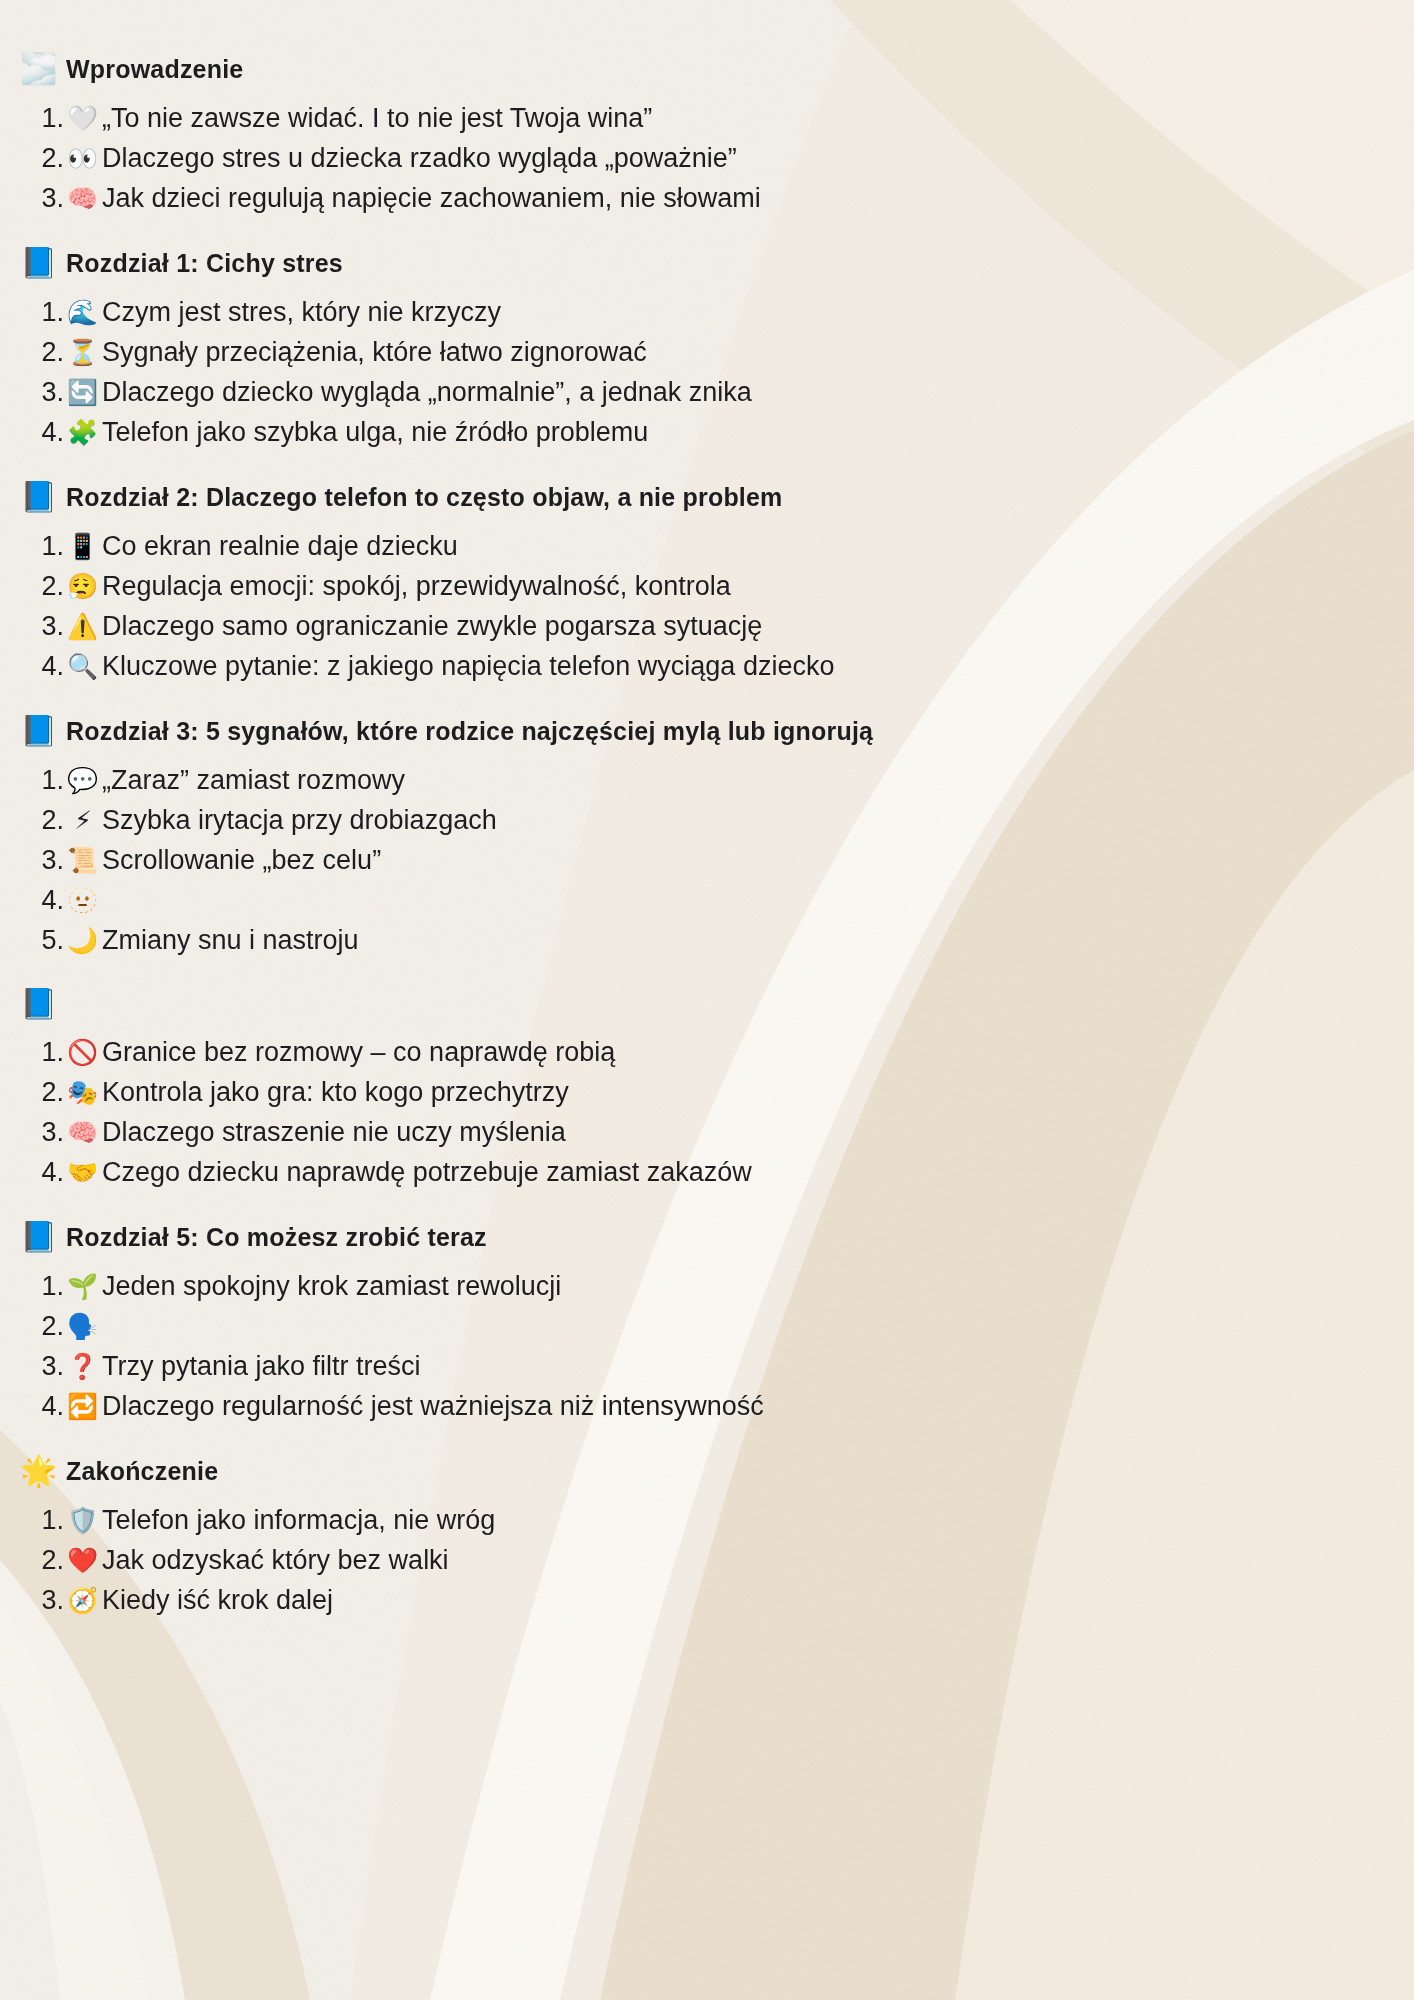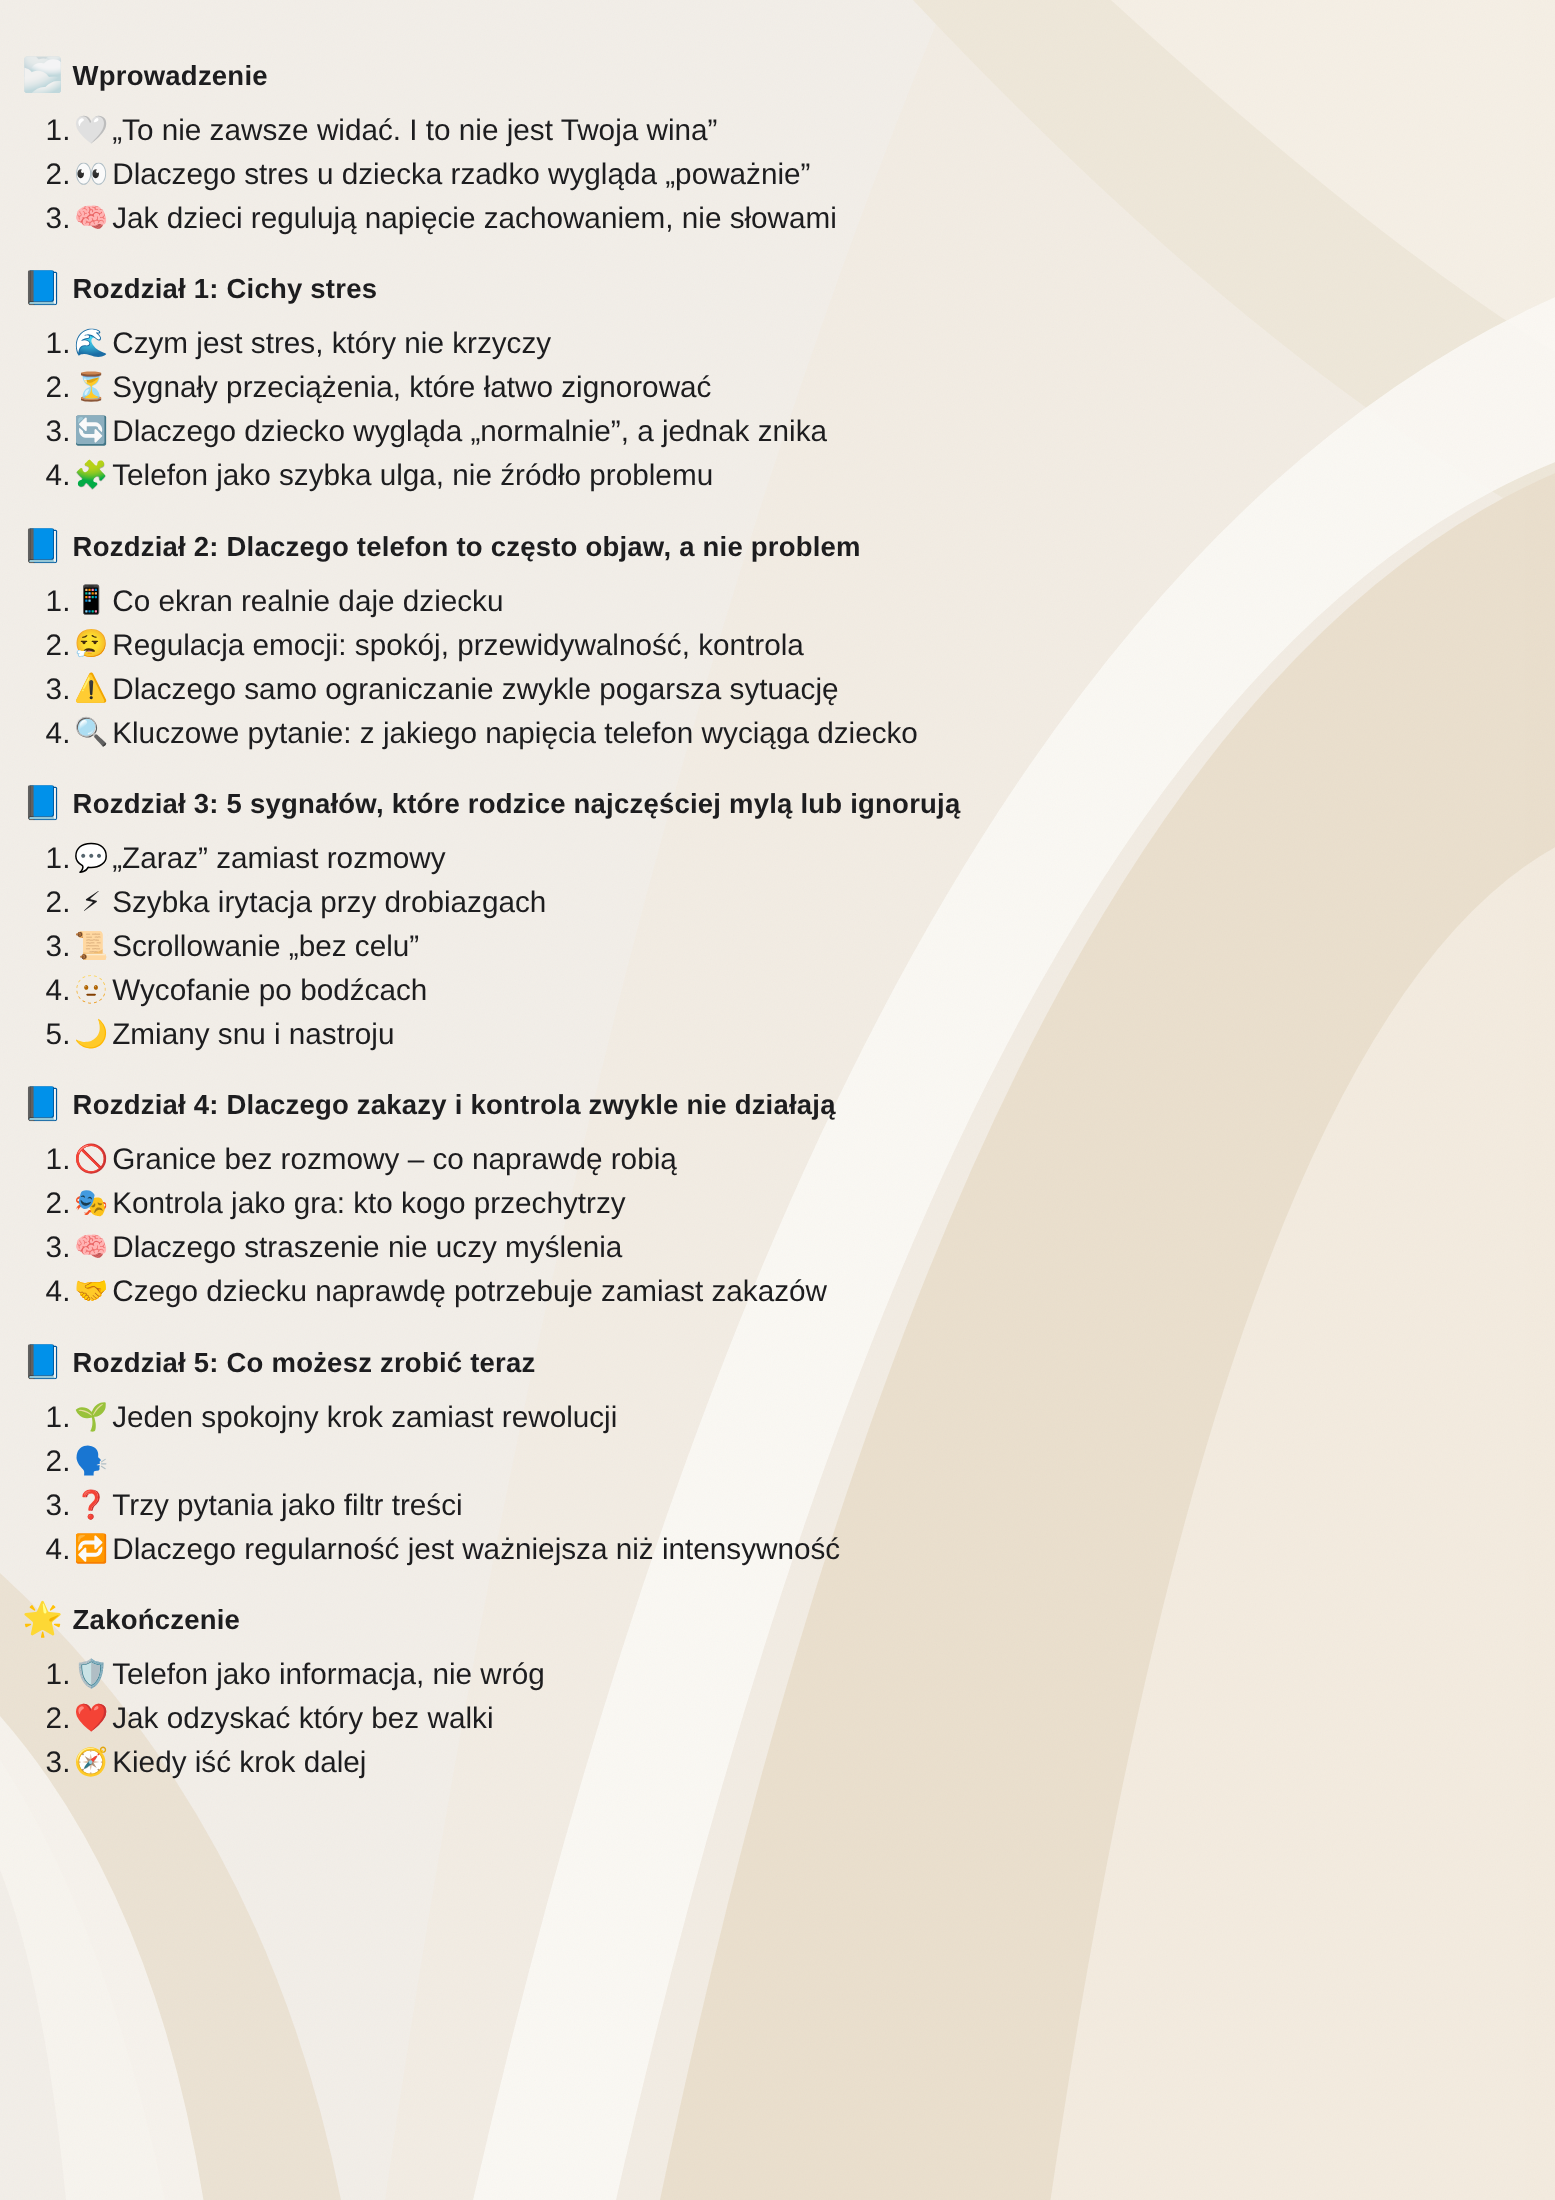--- a/index.html
+++ b/index.html
@@ -160,31 +160,29 @@
         <span class="txt">Szybka irytacja przy drobiazgach</span>
       </li>
       <li class="item">
         <span class="num">3.</span>
         <span class="i-icon">📜</span>
         <span class="txt">Scrollowanie „bez celu”</span>
       </li>
       <li class="item">
         <span class="num">4.</span>
         <span class="i-icon">🫥</span>
-        <span class="txt">Wycofanie po bodźcach</span>
       </li>
       <li class="item">
         <span class="num">5.</span>
         <span class="i-icon">🌙</span>
         <span class="txt">Zmiany snu i nastroju</span>
       </li>
     </ol>
     <div class="heading">
       <span class="h-icon">📘</span>
-      <span class="h-title">Rozdział 4: Dlaczego zakazy i kontrola zwykle nie działają</span>
     </div>
     <ol class="items">
       <li class="item">
         <span class="num">1.</span>
         <span class="i-icon">🚫</span>
         <span class="txt">Granice bez rozmowy – co naprawdę robią</span>
       </li>
       <li class="item">
         <span class="num">2.</span>
         <span class="i-icon">🎭</span>

